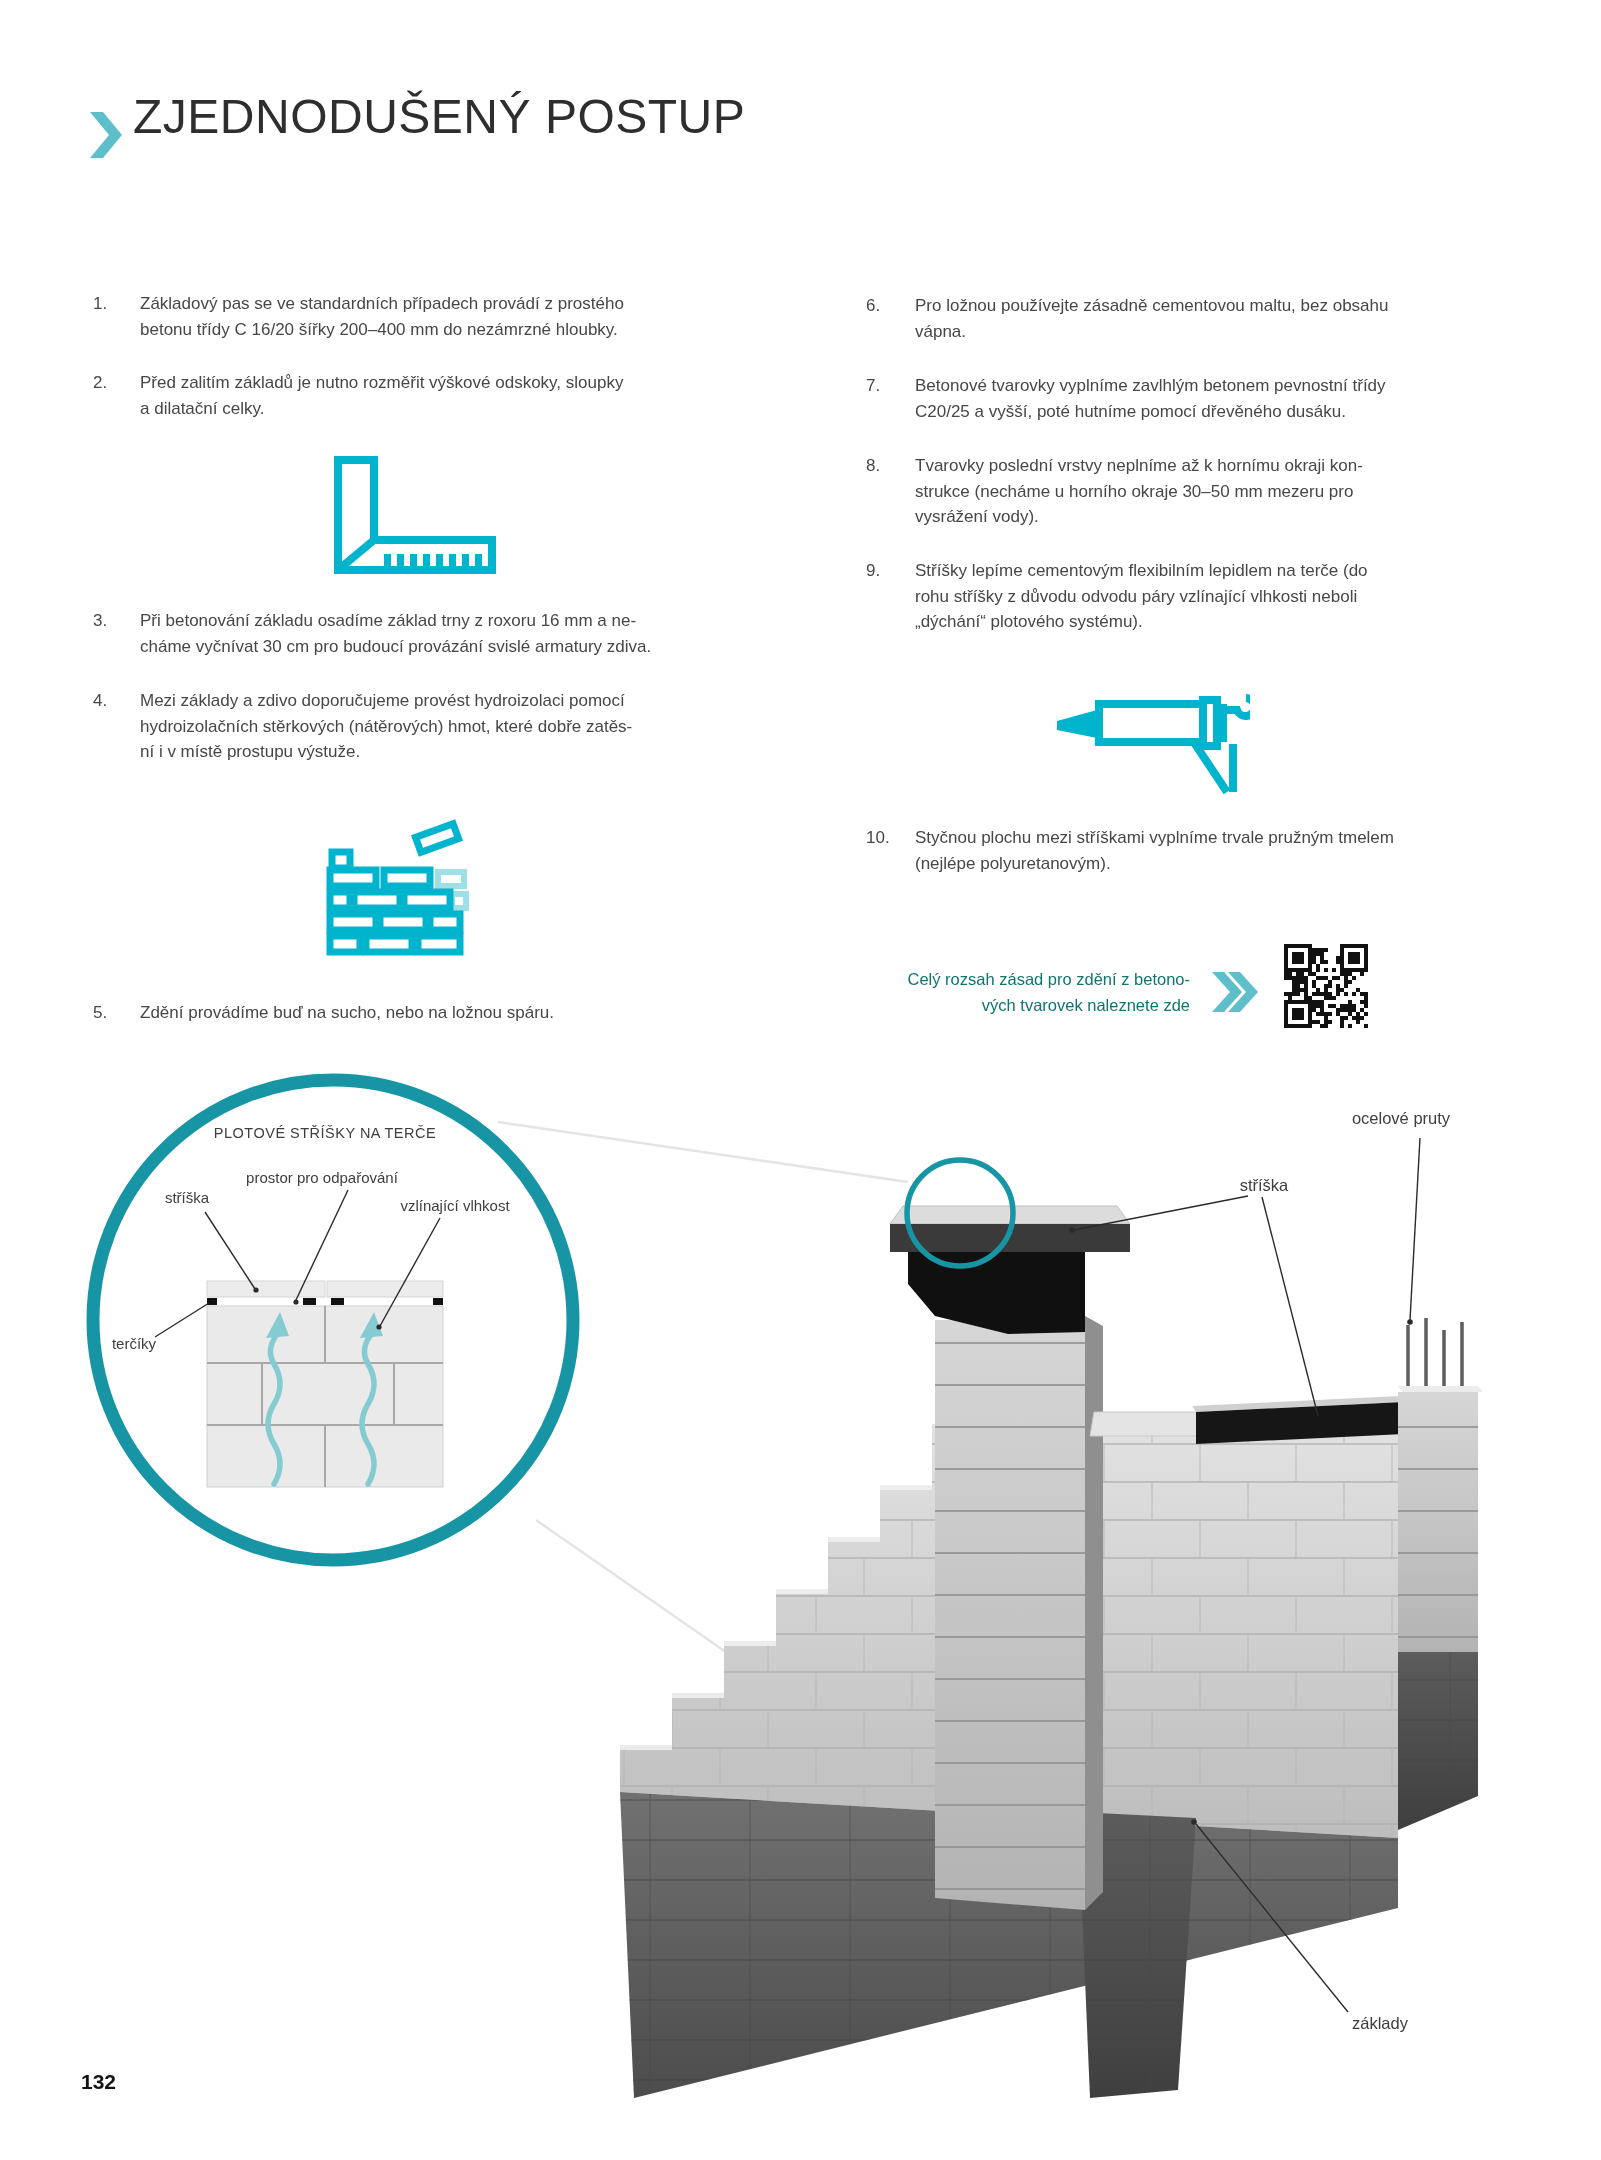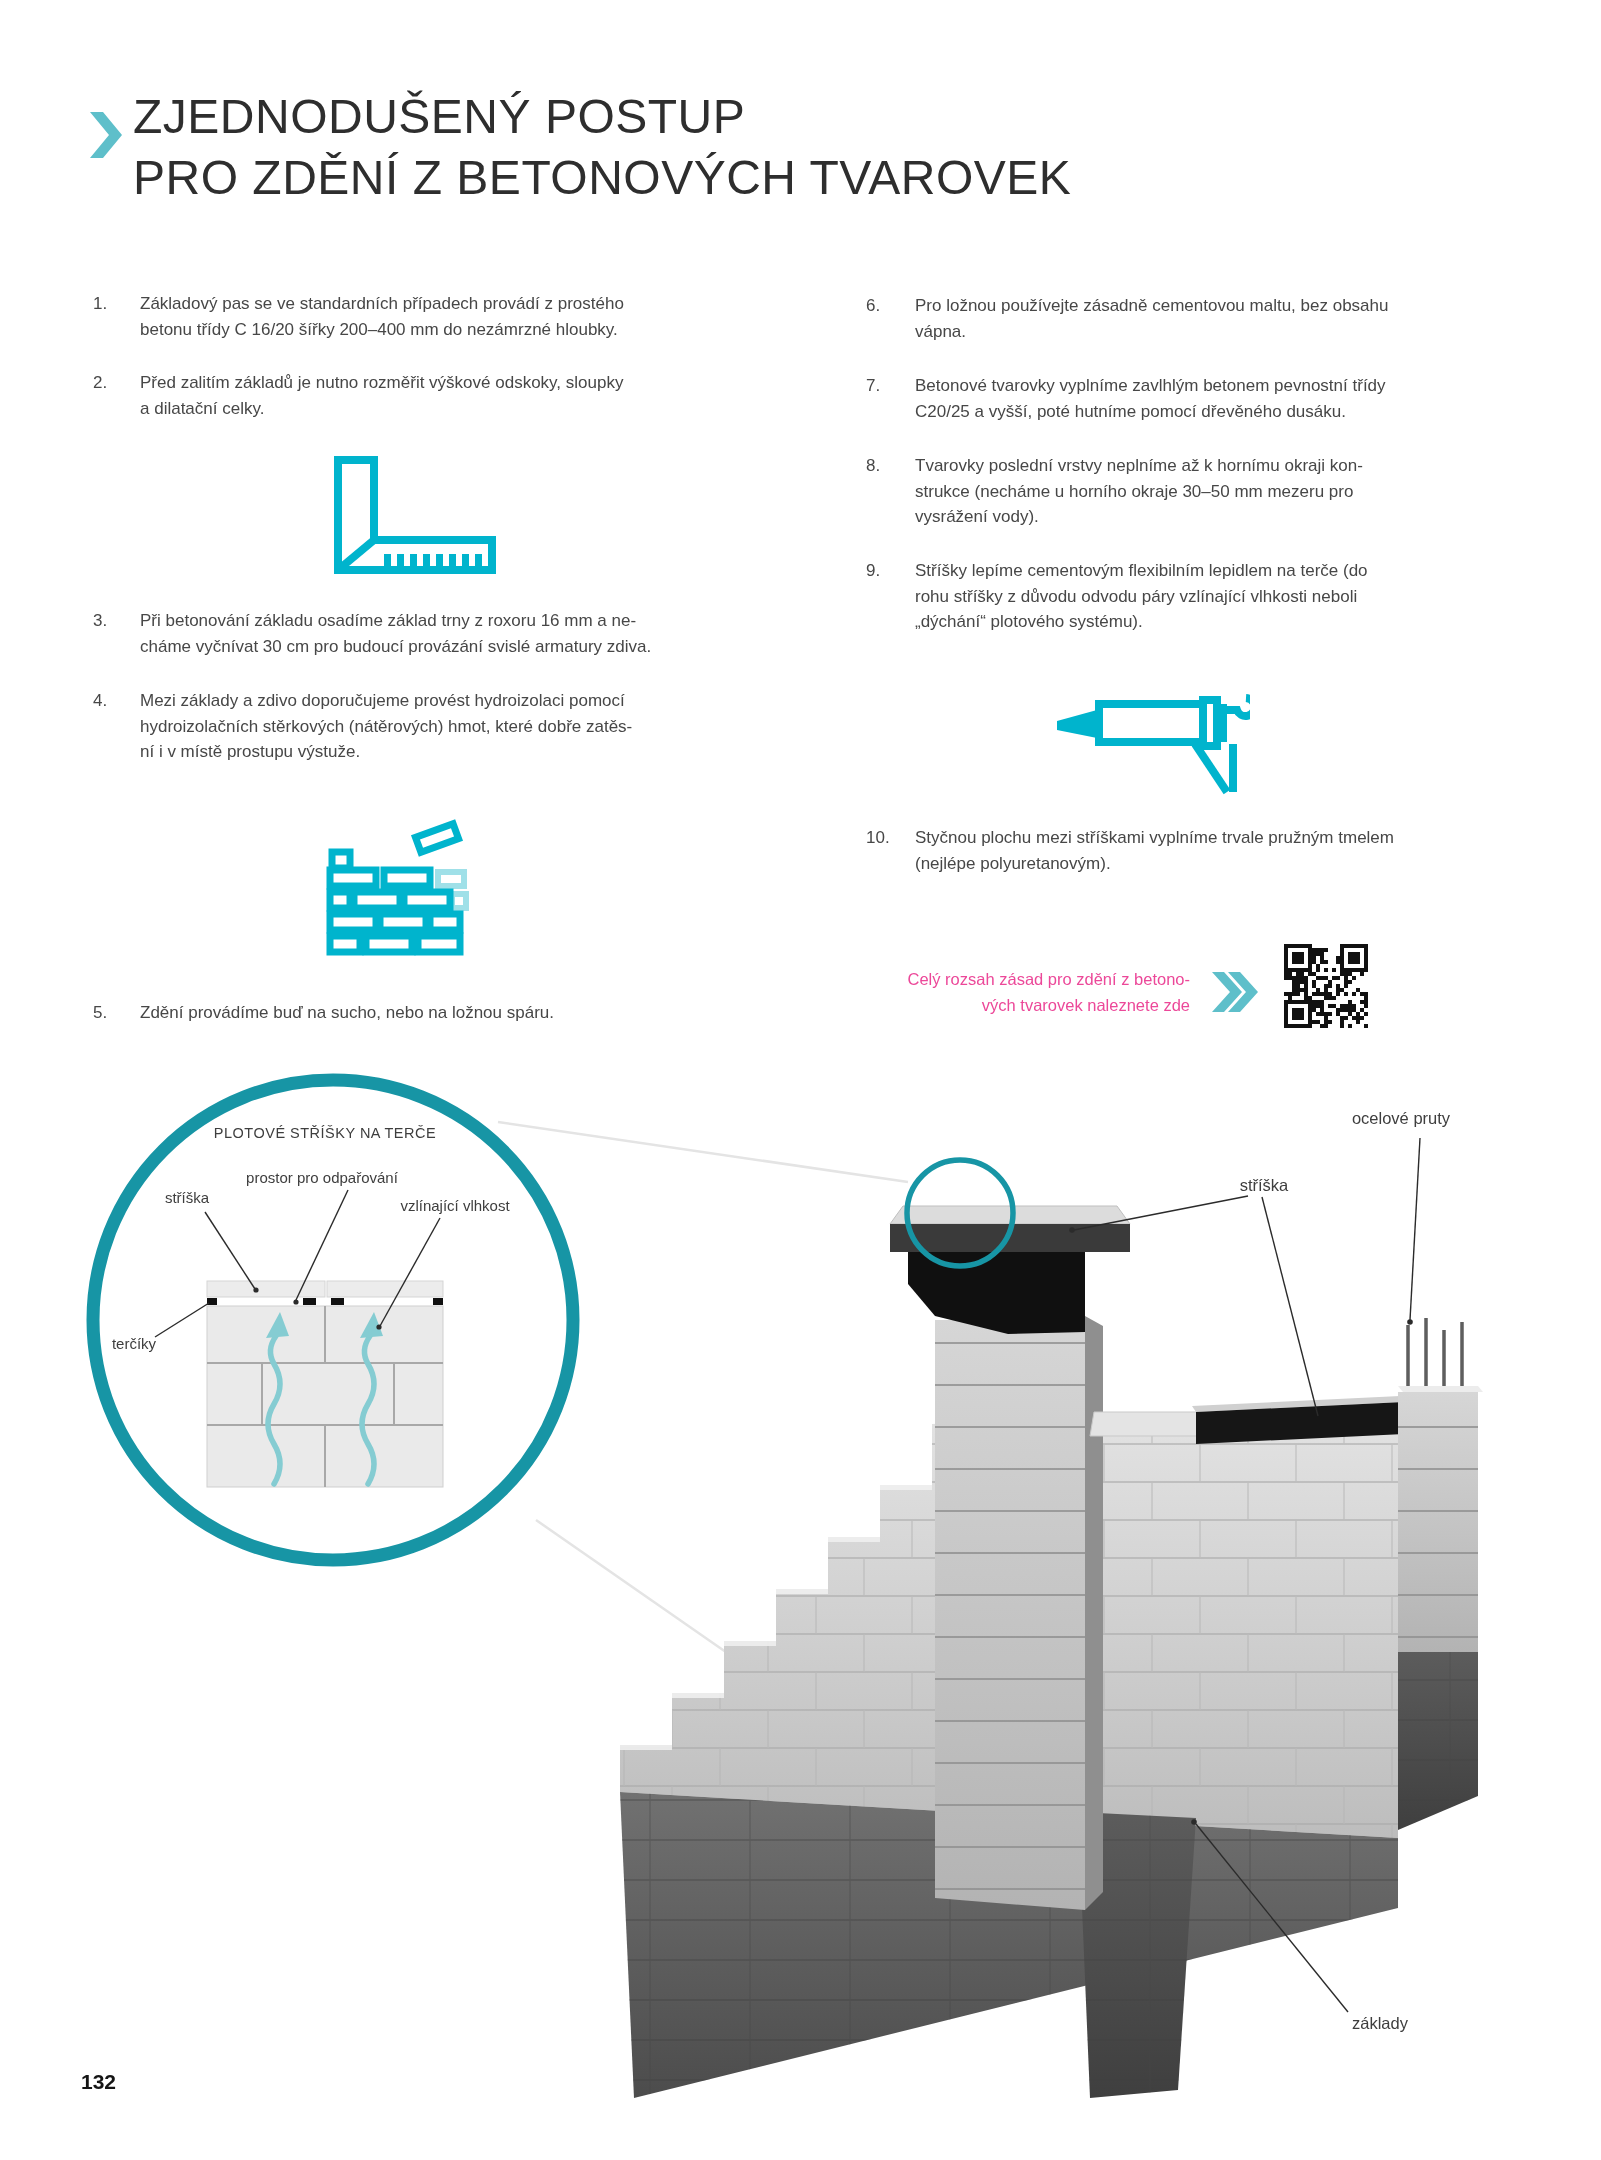--- a/index.html
+++ b/index.html
@@ -9,21 +9,21 @@
          letter-spacing:.5px;color:#2e2e2e;font-weight:400;}
   .title span{display:block;}
   .hchev{position:absolute;left:90px;top:112px;}
   .step{position:absolute;display:flex;font-size:17px;line-height:25.5px;color:#474747;}
   .step .n{flex:none;}
   .stepL .n{width:47px;}
   .stepR .n{width:49px;}
   .step .t{white-space:pre-line;}
   .icon{position:absolute;}
   .qrnote{position:absolute;left:860px;top:966px;width:330px;text-align:right;
-          font-size:16.5px;line-height:26px;white-space:pre-line;color:#ec4899;}
+          font-size:16.5px;line-height:26px;white-space:pre-line;color:#0f766e;}
   .qrsvg{position:absolute;left:1284px;top:944px;}
   .dchev{position:absolute;left:1212px;top:972px;}
   .pageno{position:absolute;left:81px;top:2070px;font-size:21px;font-weight:bold;color:#151515;}
   .illu{position:absolute;left:0;top:1040px;}
   svg text{font-family:"Liberation Sans",sans-serif;fill:#3e3e3e;}
   .ct{font-size:14.5px;letter-spacing:.5px;}
   .cl{font-size:15px;}
   .wl{font-size:16.5px;}
   .zl{font-size:16.5px;}
 </style>
@@ -31,21 +31,20 @@
 <body>
 
 <div class="page">
 
   <svg class="hchev" width="32" height="46" viewBox="0 0 32 46">
     <polygon points="0,0 13,0 32,23 13,46 0,46 19,23" fill="#5ebfca"></polygon>
   </svg>
 
   <h1 class="title">
     <span>ZJEDNODUŠENÝ POSTUP</span>
-    <span>PRO ZDĚNÍ Z BETONOVÝCH TVAROVEK</span>
   </h1>
 
   <div class="step stepL" style="left:93px;top:291px;">
     <span class="n">1.</span>
     <div class="t">Základový pas se ve standardních případech provádí z prostého
 betonu třídy C 16/20 šířky 200–400 mm do nezámrzné hloubky.</div>
   </div>
   <div class="step stepL" style="left:93px;top:370px;">
     <span class="n">2.</span>
     <div class="t">Před zalitím základů je nutno rozměřit výškové odskoky, sloupky

